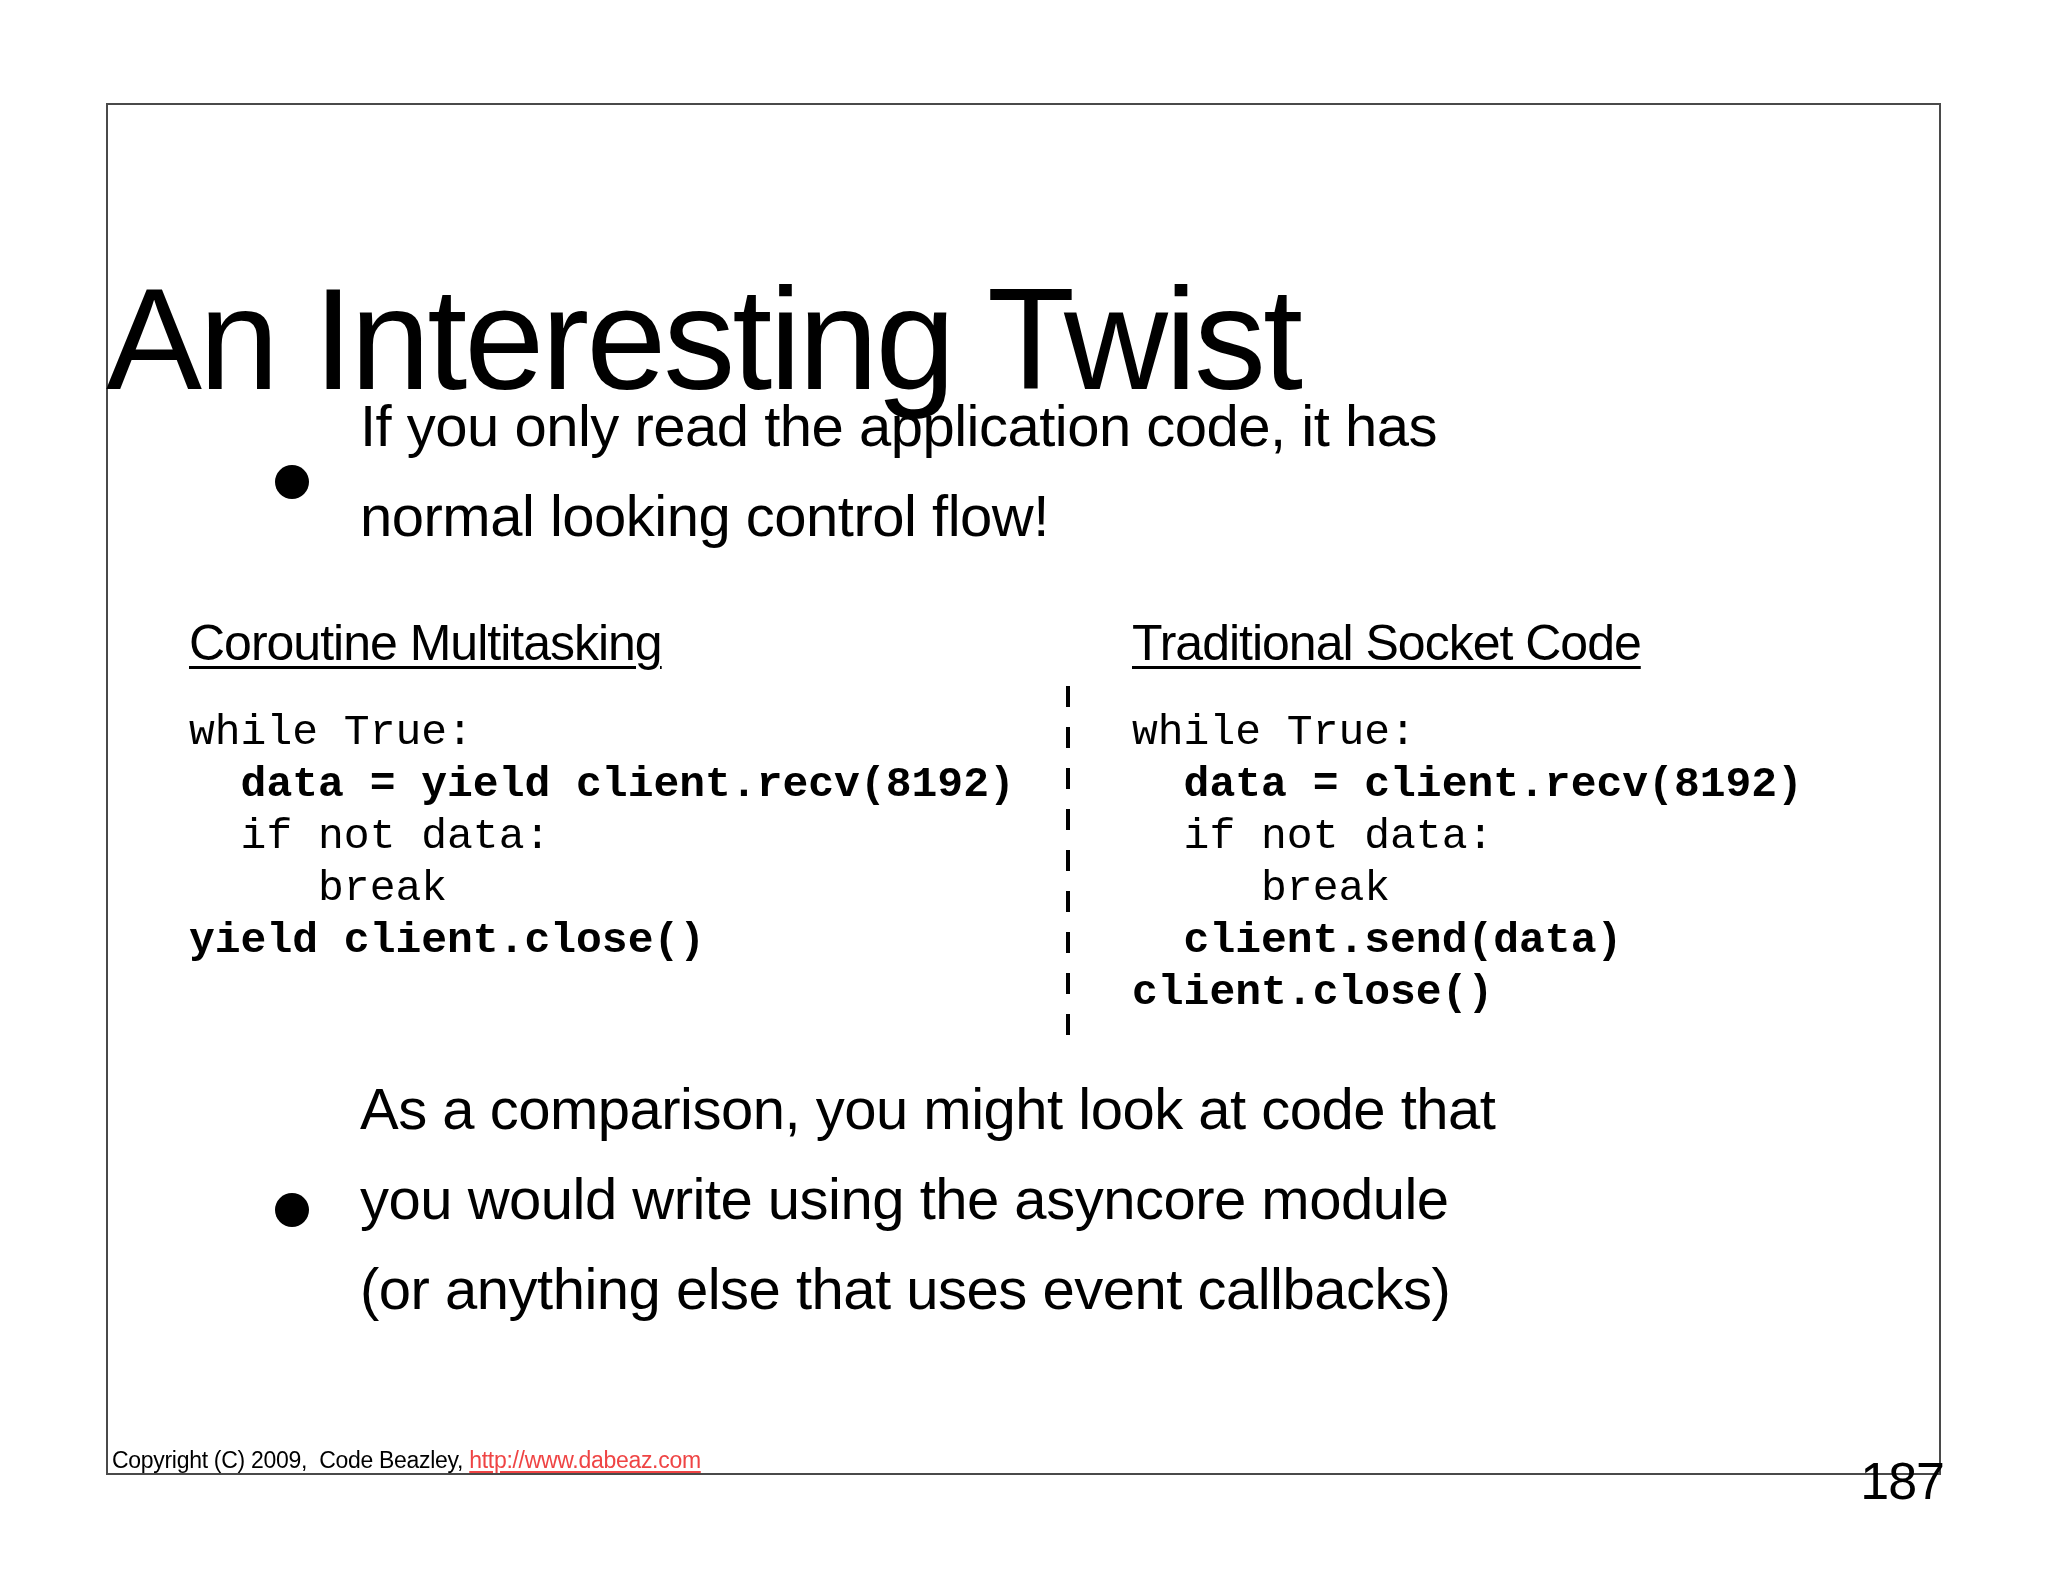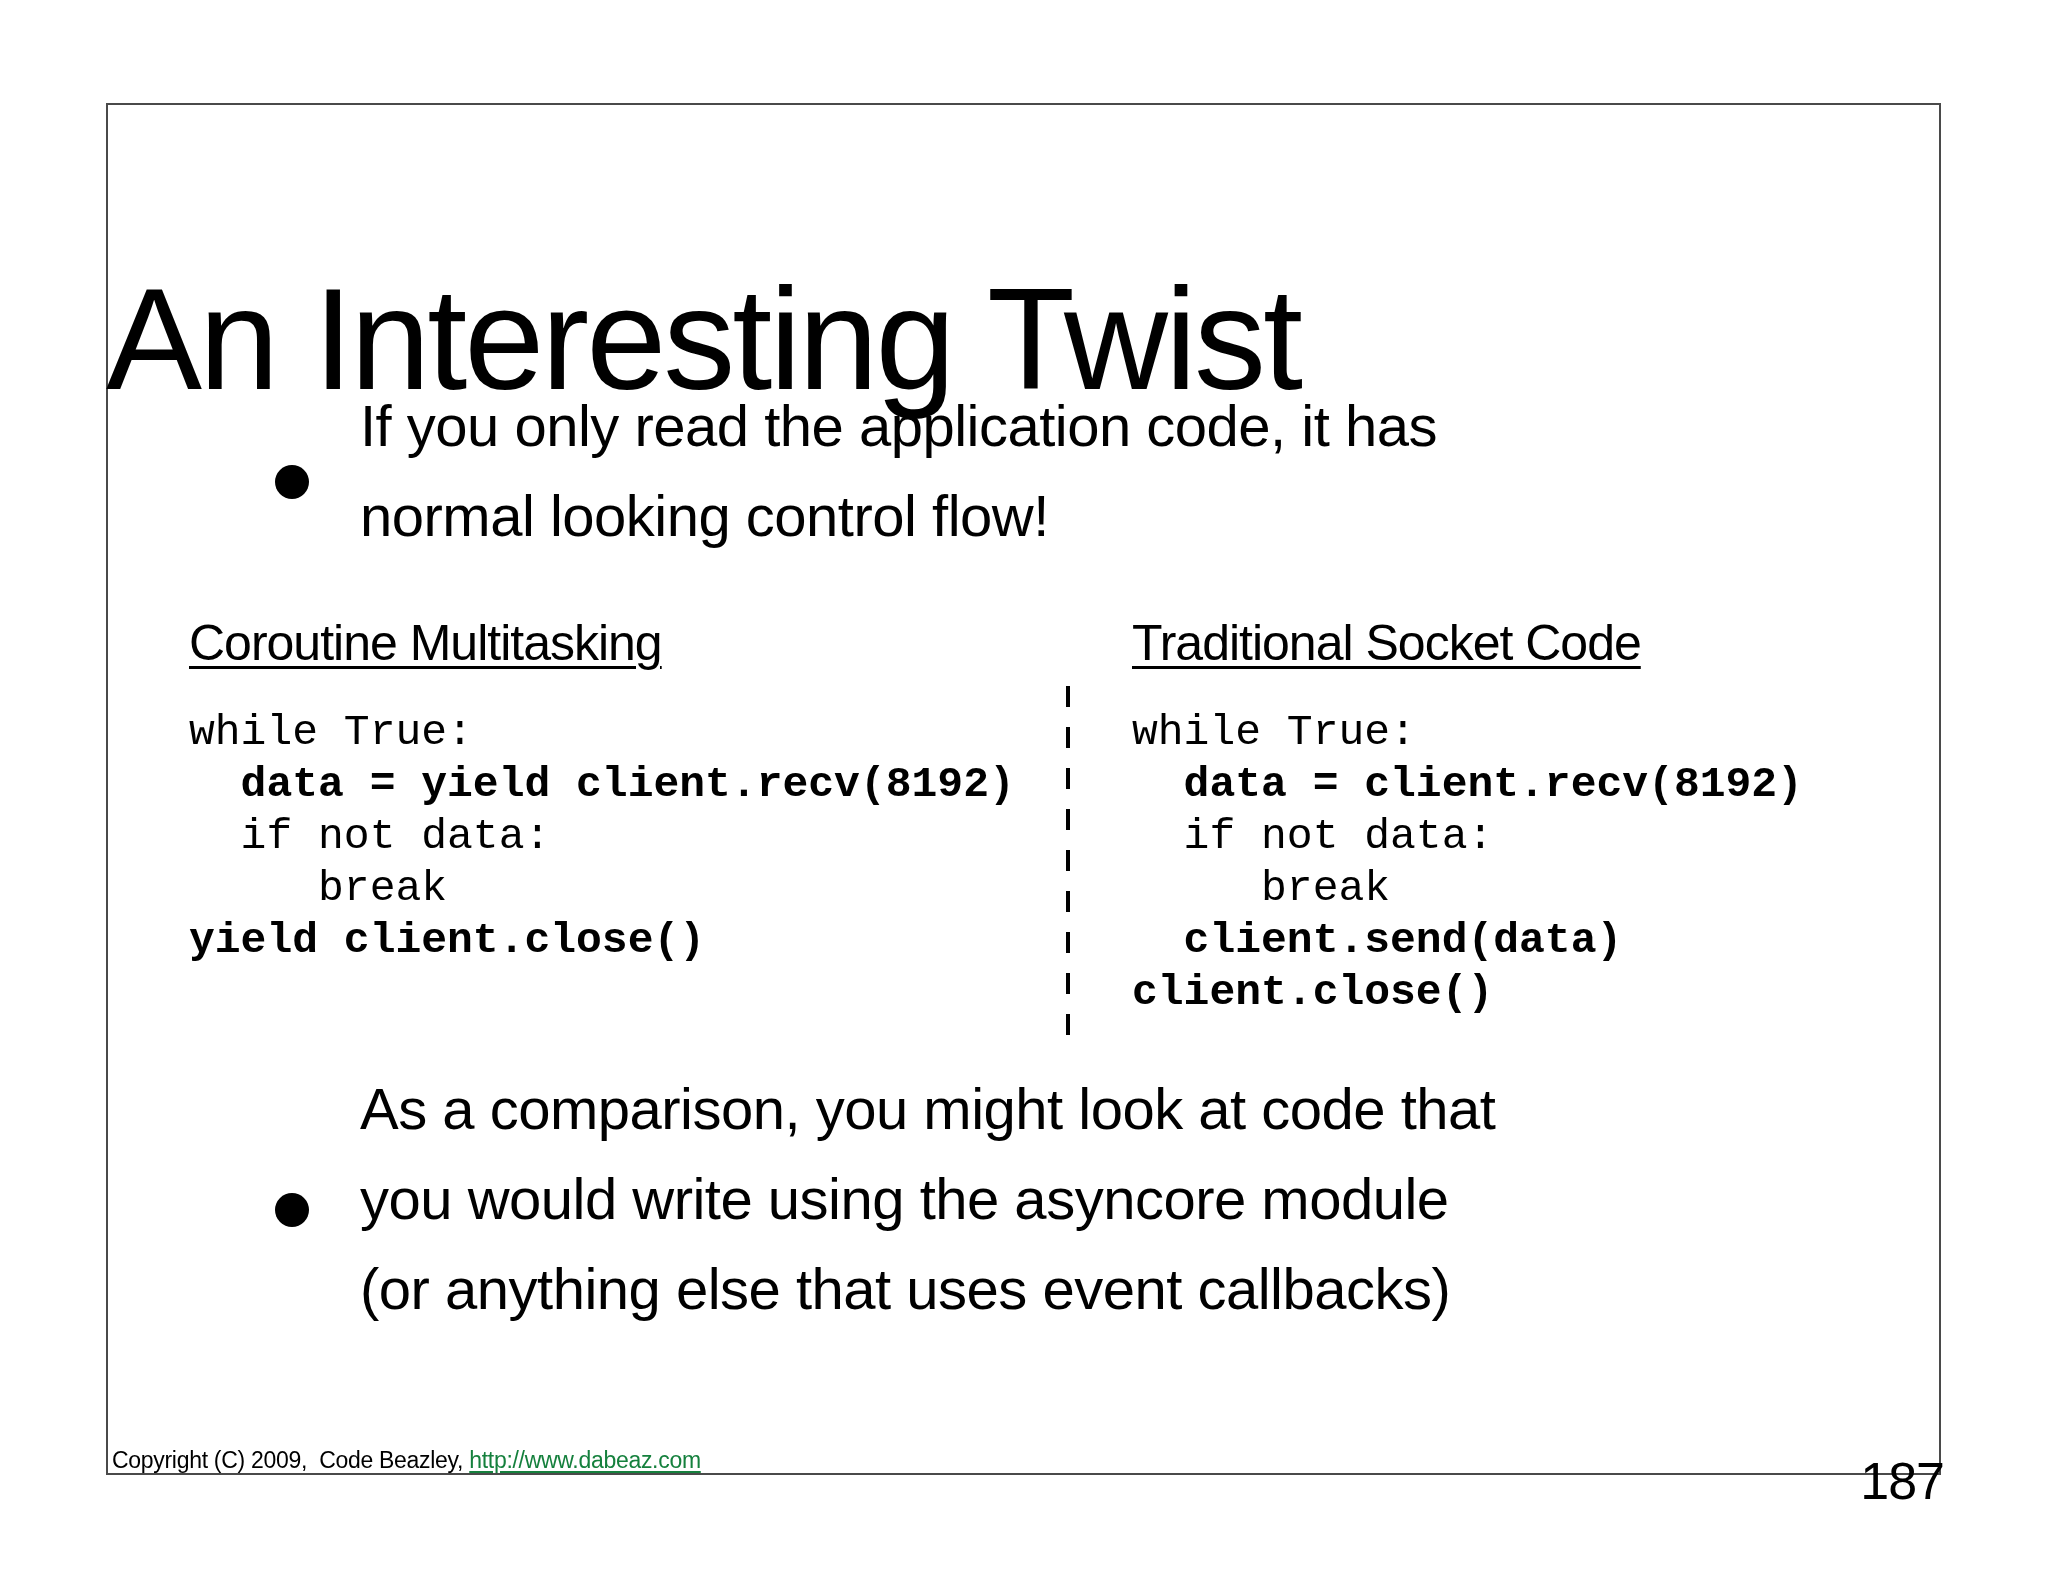--- a/index.html
+++ b/index.html
@@ -98,21 +98,21 @@
   }
   .footer {
     position: absolute;
     left: 112px;
     top: 1447px;
     font-size: 23px;
     letter-spacing: -0.3px;
     white-space: pre;
   }
   .footer a {
-    color: #15803d;
+    color: #ef4444;
     text-underline-offset: 3px;
   }
   .pagenum {
     position: absolute;
     right: 104px;
     top: 1455px;
     font-size: 52px;
     line-height: 1;
     letter-spacing: -1px;
   }

